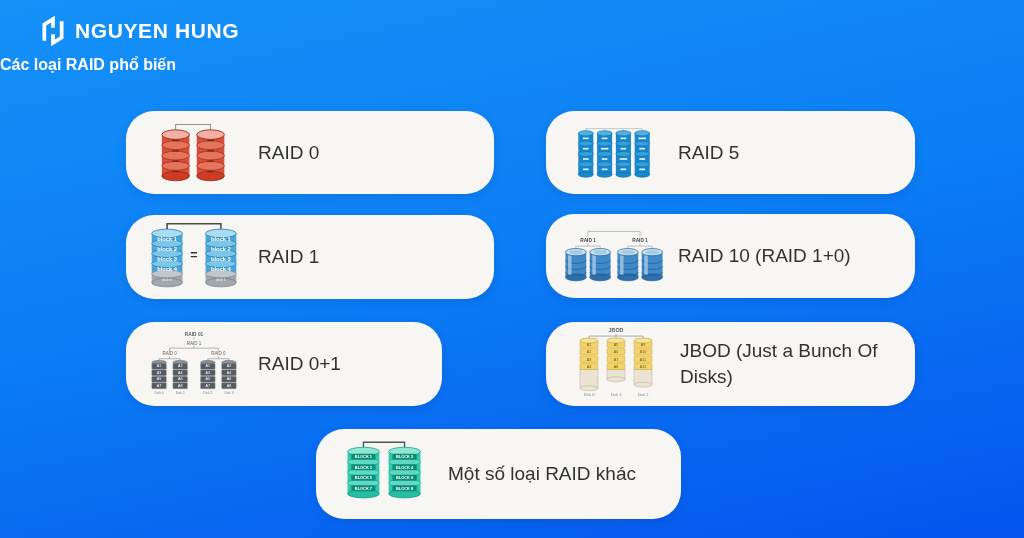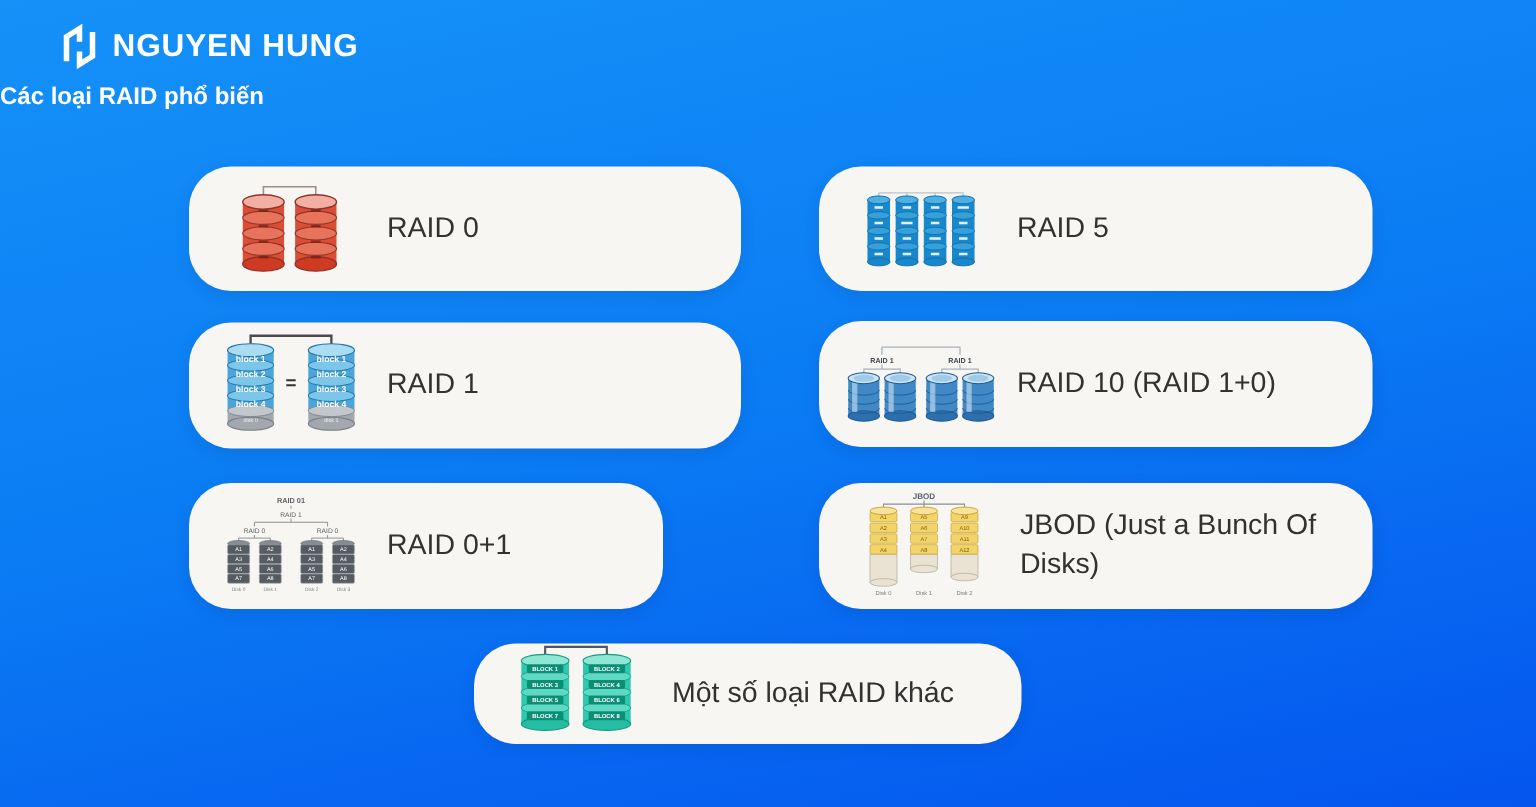--- a/index.html
+++ b/index.html
@@ -24,21 +24,21 @@
     padding:0 18px 0 16px;box-shadow:0 3px 10px rgba(2,40,120,.14);
   }
   .icon-box{width:104px;min-width:104px;display:flex;justify-content:center;align-items:center;margin-right:12px;}
   .card-label{font-size:19px;color:#323232;line-height:1.35;max-width:215px;}
   #card-raid0 {left:126px;top:111px;width:368px;height:83px;}
   #card-raid5 {left:546px;top:111px;width:369px;height:83px;}
   #card-raid1 {left:126px;top:215px;width:368px;height:84px;}
   #card-raid10{left:546px;top:214px;width:369px;height:84px;}
   #card-raid01{left:126px;top:322px;width:316px;height:84px;}
   #card-jbod  {left:546px;top:322px;width:369px;height:84px;justify-content:center;}
-  #card-other {left:316px;top:429px;width:365px;height:67px;}
+  #card-other {left:316px;top:429px;width:365px;height:90px;}
   svg text{font-family:"Liberation Sans", sans-serif;}
 </style>
 </head>
 <body>
 
 <div class="stage">
 
   <div class="logo">
     <svg width="26" height="32" viewBox="0 0 24 28">
       <path d="M4 23 V8 L12 3 V11" stroke="#ffffff" stroke-width="3.4" fill="none"></path>

